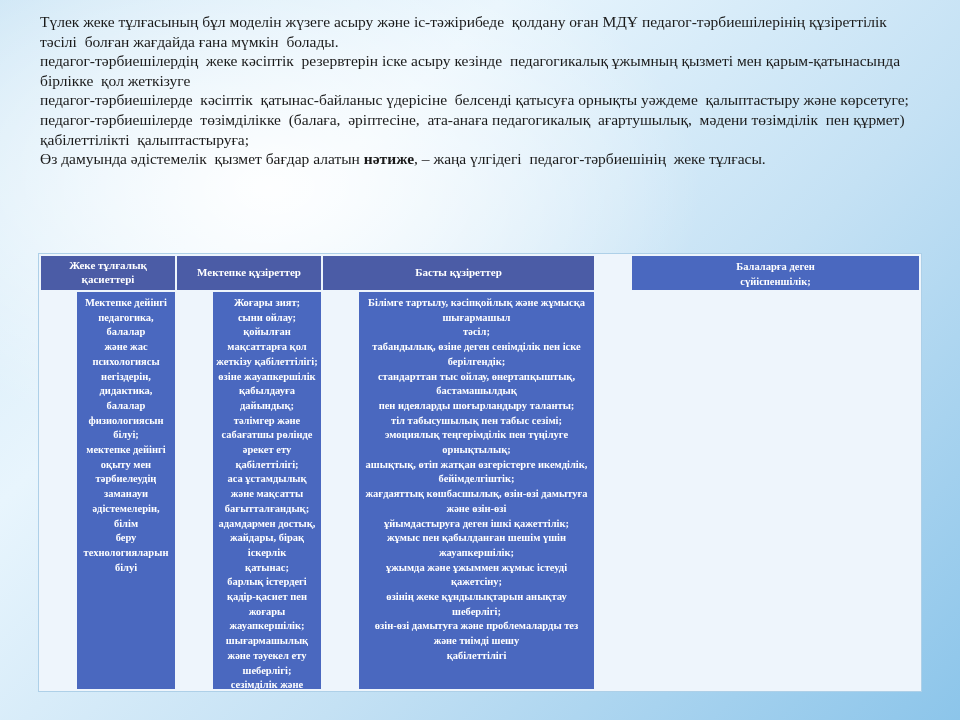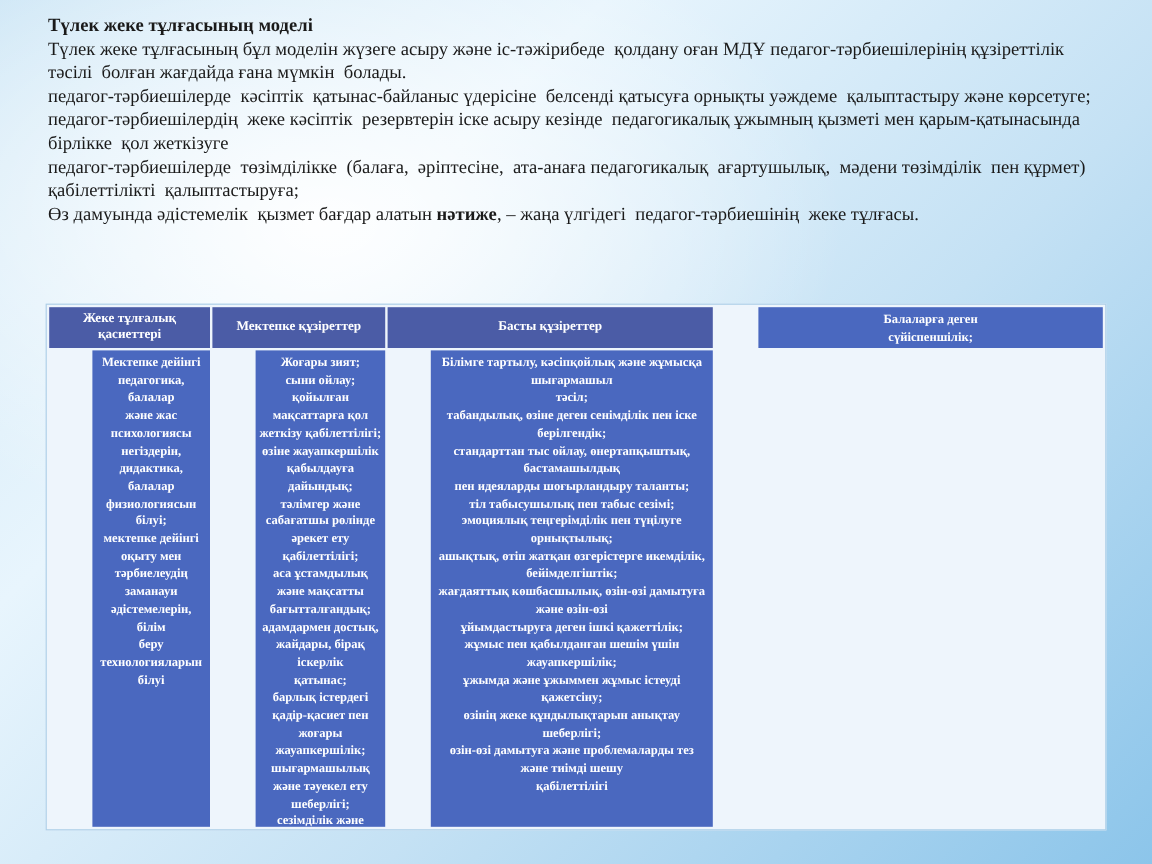--- a/index.html
+++ b/index.html
@@ -59,24 +59,23 @@
     overflow: hidden;
     margin-left: 36px;
   }
 </style>
 </head>
 <body>
 
 <div class="slide">
 
   <div class="intro">
-    <p><b>Түлек жеке тұлғасының моделі</b></p>
     <p>Түлек жеке тұлғасының бұл моделін жүзеге асыру және іс-тәжірибеде  қолдану оған МДҰ педагог-тәрбиешілерінің құзіреттілік  тәсілі  болған жағдайда ғана мүмкін  болады.</p>
+    <p>педагог-тәрбиешілердің  жеке кәсіптік  резервтерін іске асыру кезінде  педагогикалық ұжымның қызметі мен қарым-қатынасында бірлікке  қол жеткізуге</p>
     <p>педагог-тәрбиешілерде  кәсіптік  қатынас-байланыс үдерісіне  белсенді қатысуға орнықты уәждеме  қалыптастыру және көрсетуге;</p>
-    <p>педагог-тәрбиешілердің  жеке кәсіптік  резервтерін іске асыру кезінде  педагогикалық ұжымның қызметі мен қарым-қатынасында бірлікке  қол жеткізуге</p>
     <p>педагог-тәрбиешілерде  төзімділікке  (балаға,  әріптесіне,  ата-анаға педагогикалық  ағартушылық,  мәдени төзімділік  пен құрмет) қабілеттілікті  қалыптастыруға;</p>
     <p><span>Өз дамуында әдістемелік  қызмет бағдар алатын </span><b>нәтиже</b><span>, – жаңа үлгідегі  педагог-тәрбиешінің  жеке тұлғасы.</span></p>
   </div>
 
   <div class="ctable">
     <div class="th">Жеке тұлғалық қасиеттері</div>
     <div class="th">Мектепке құзіреттер</div>
     <div class="th">Басты құзіреттер</div>
 
     <div class="td">Балаларға деген

